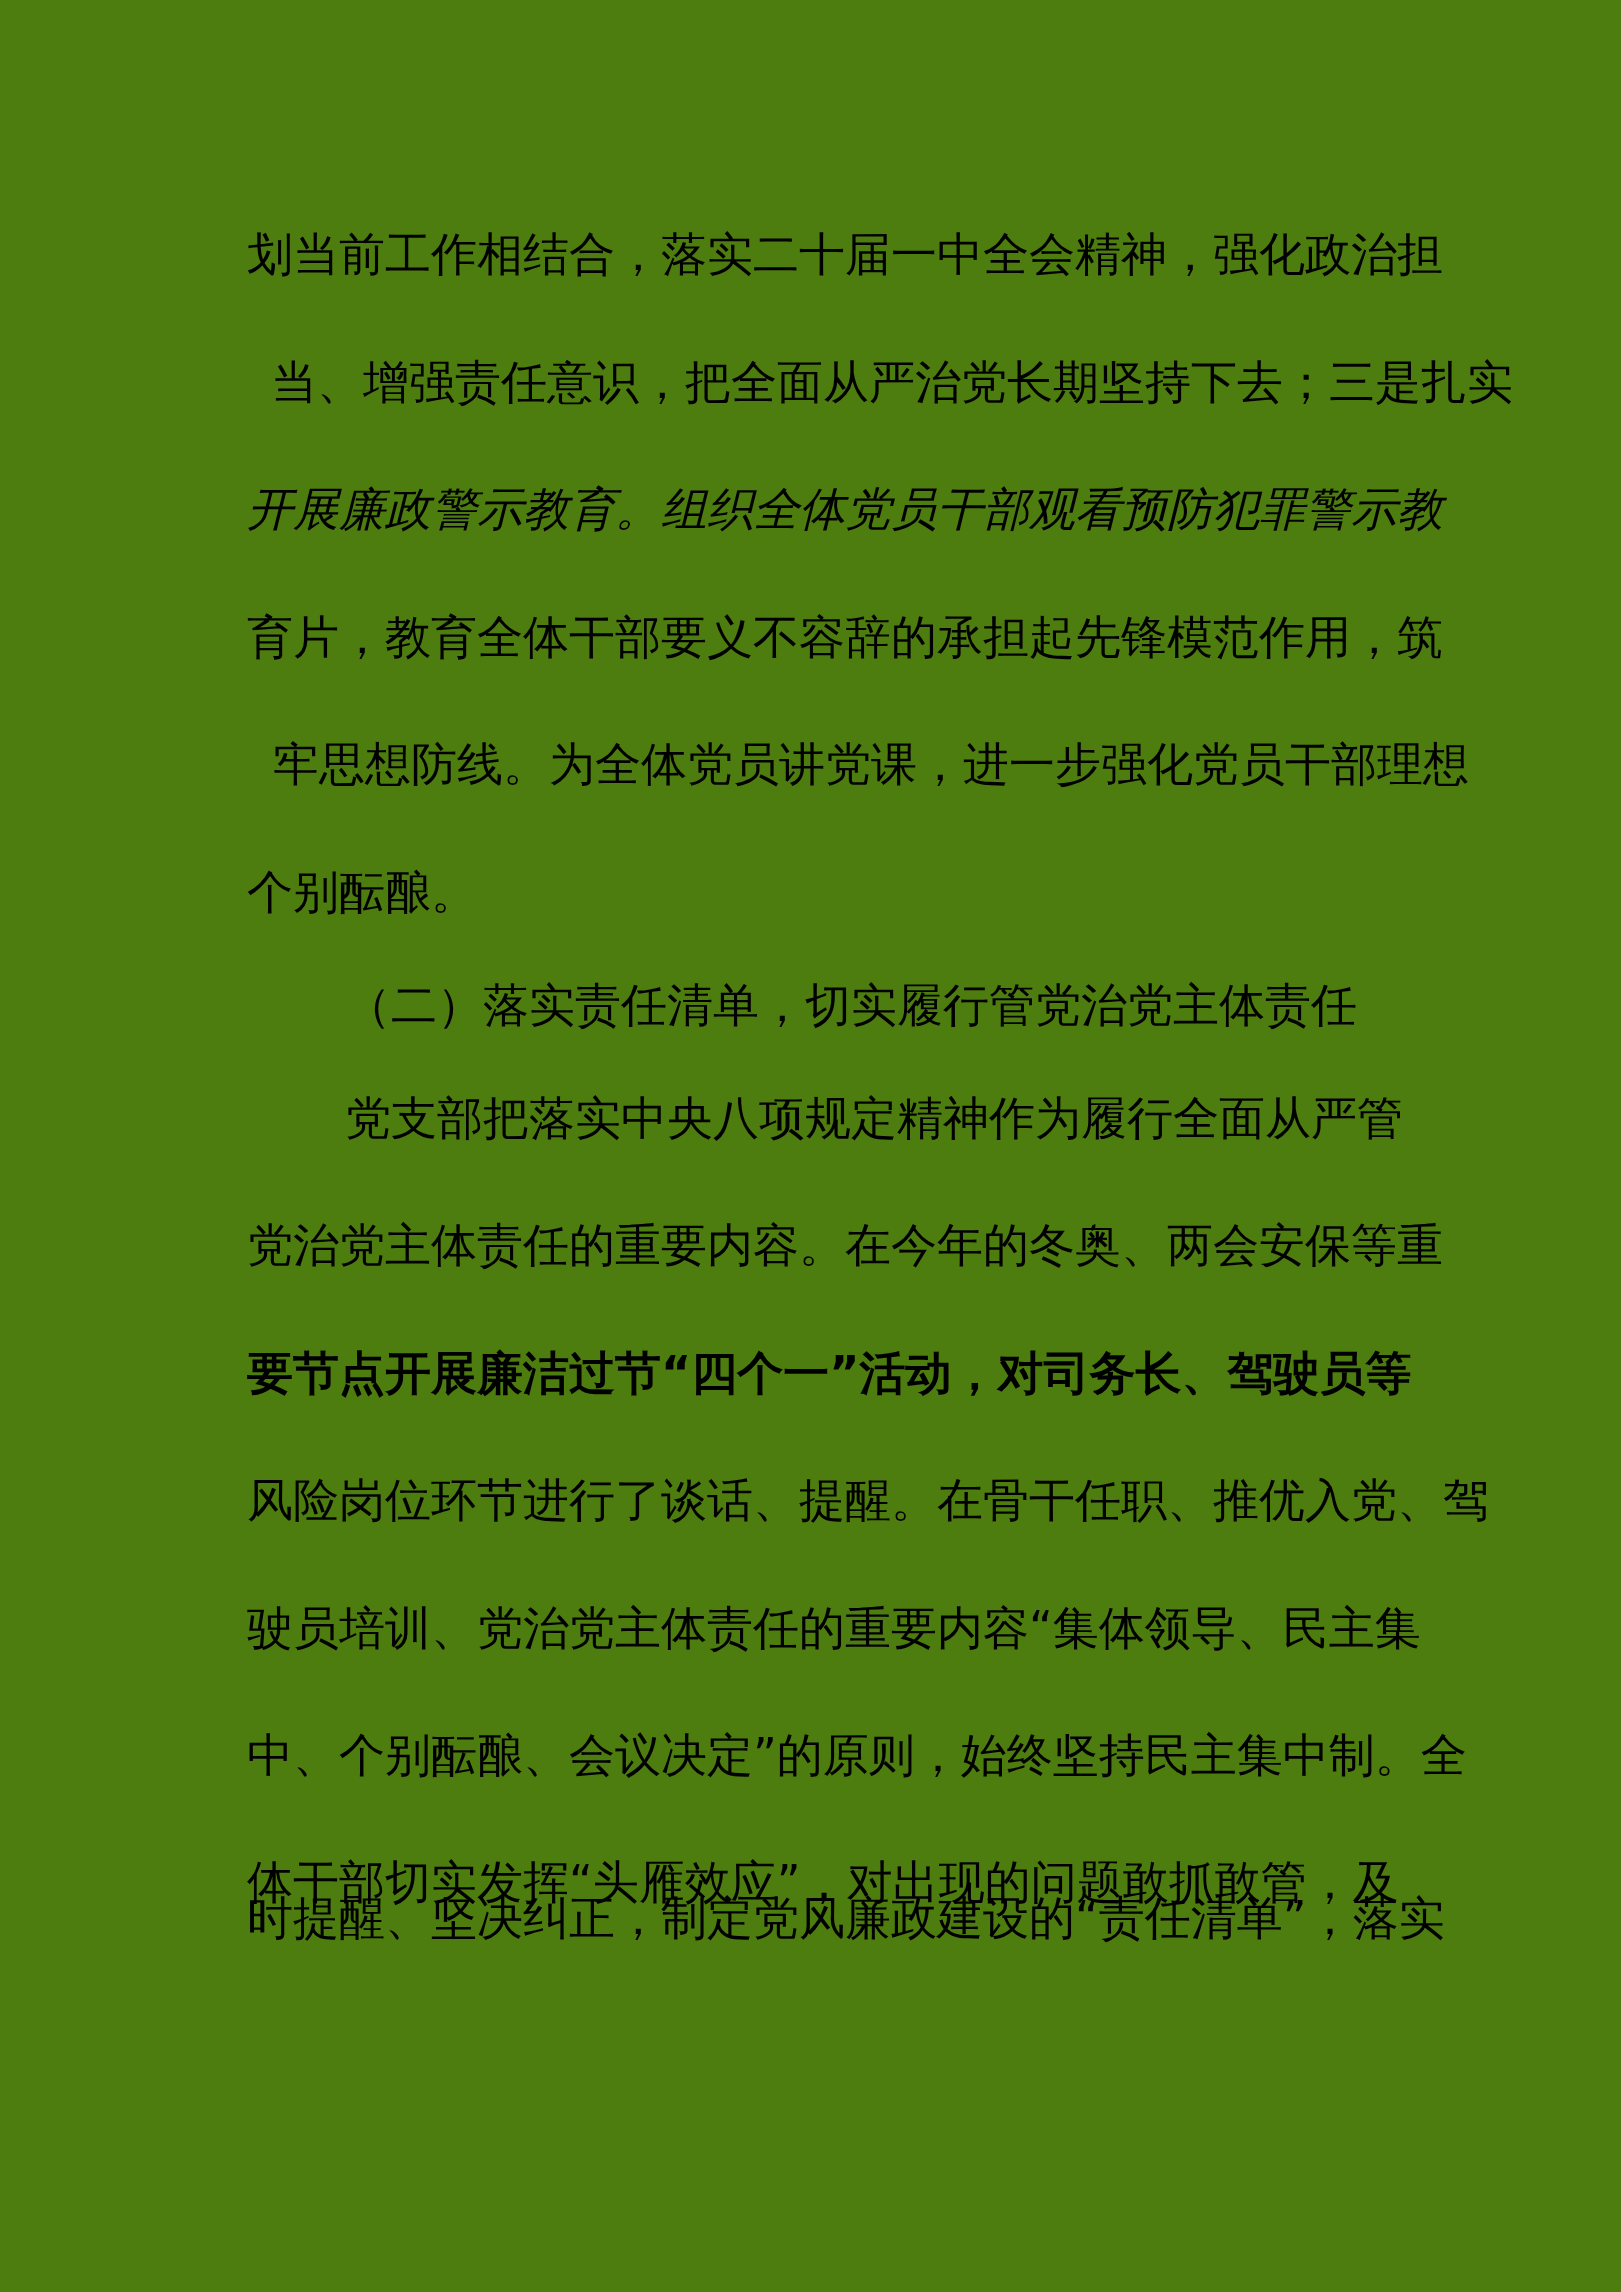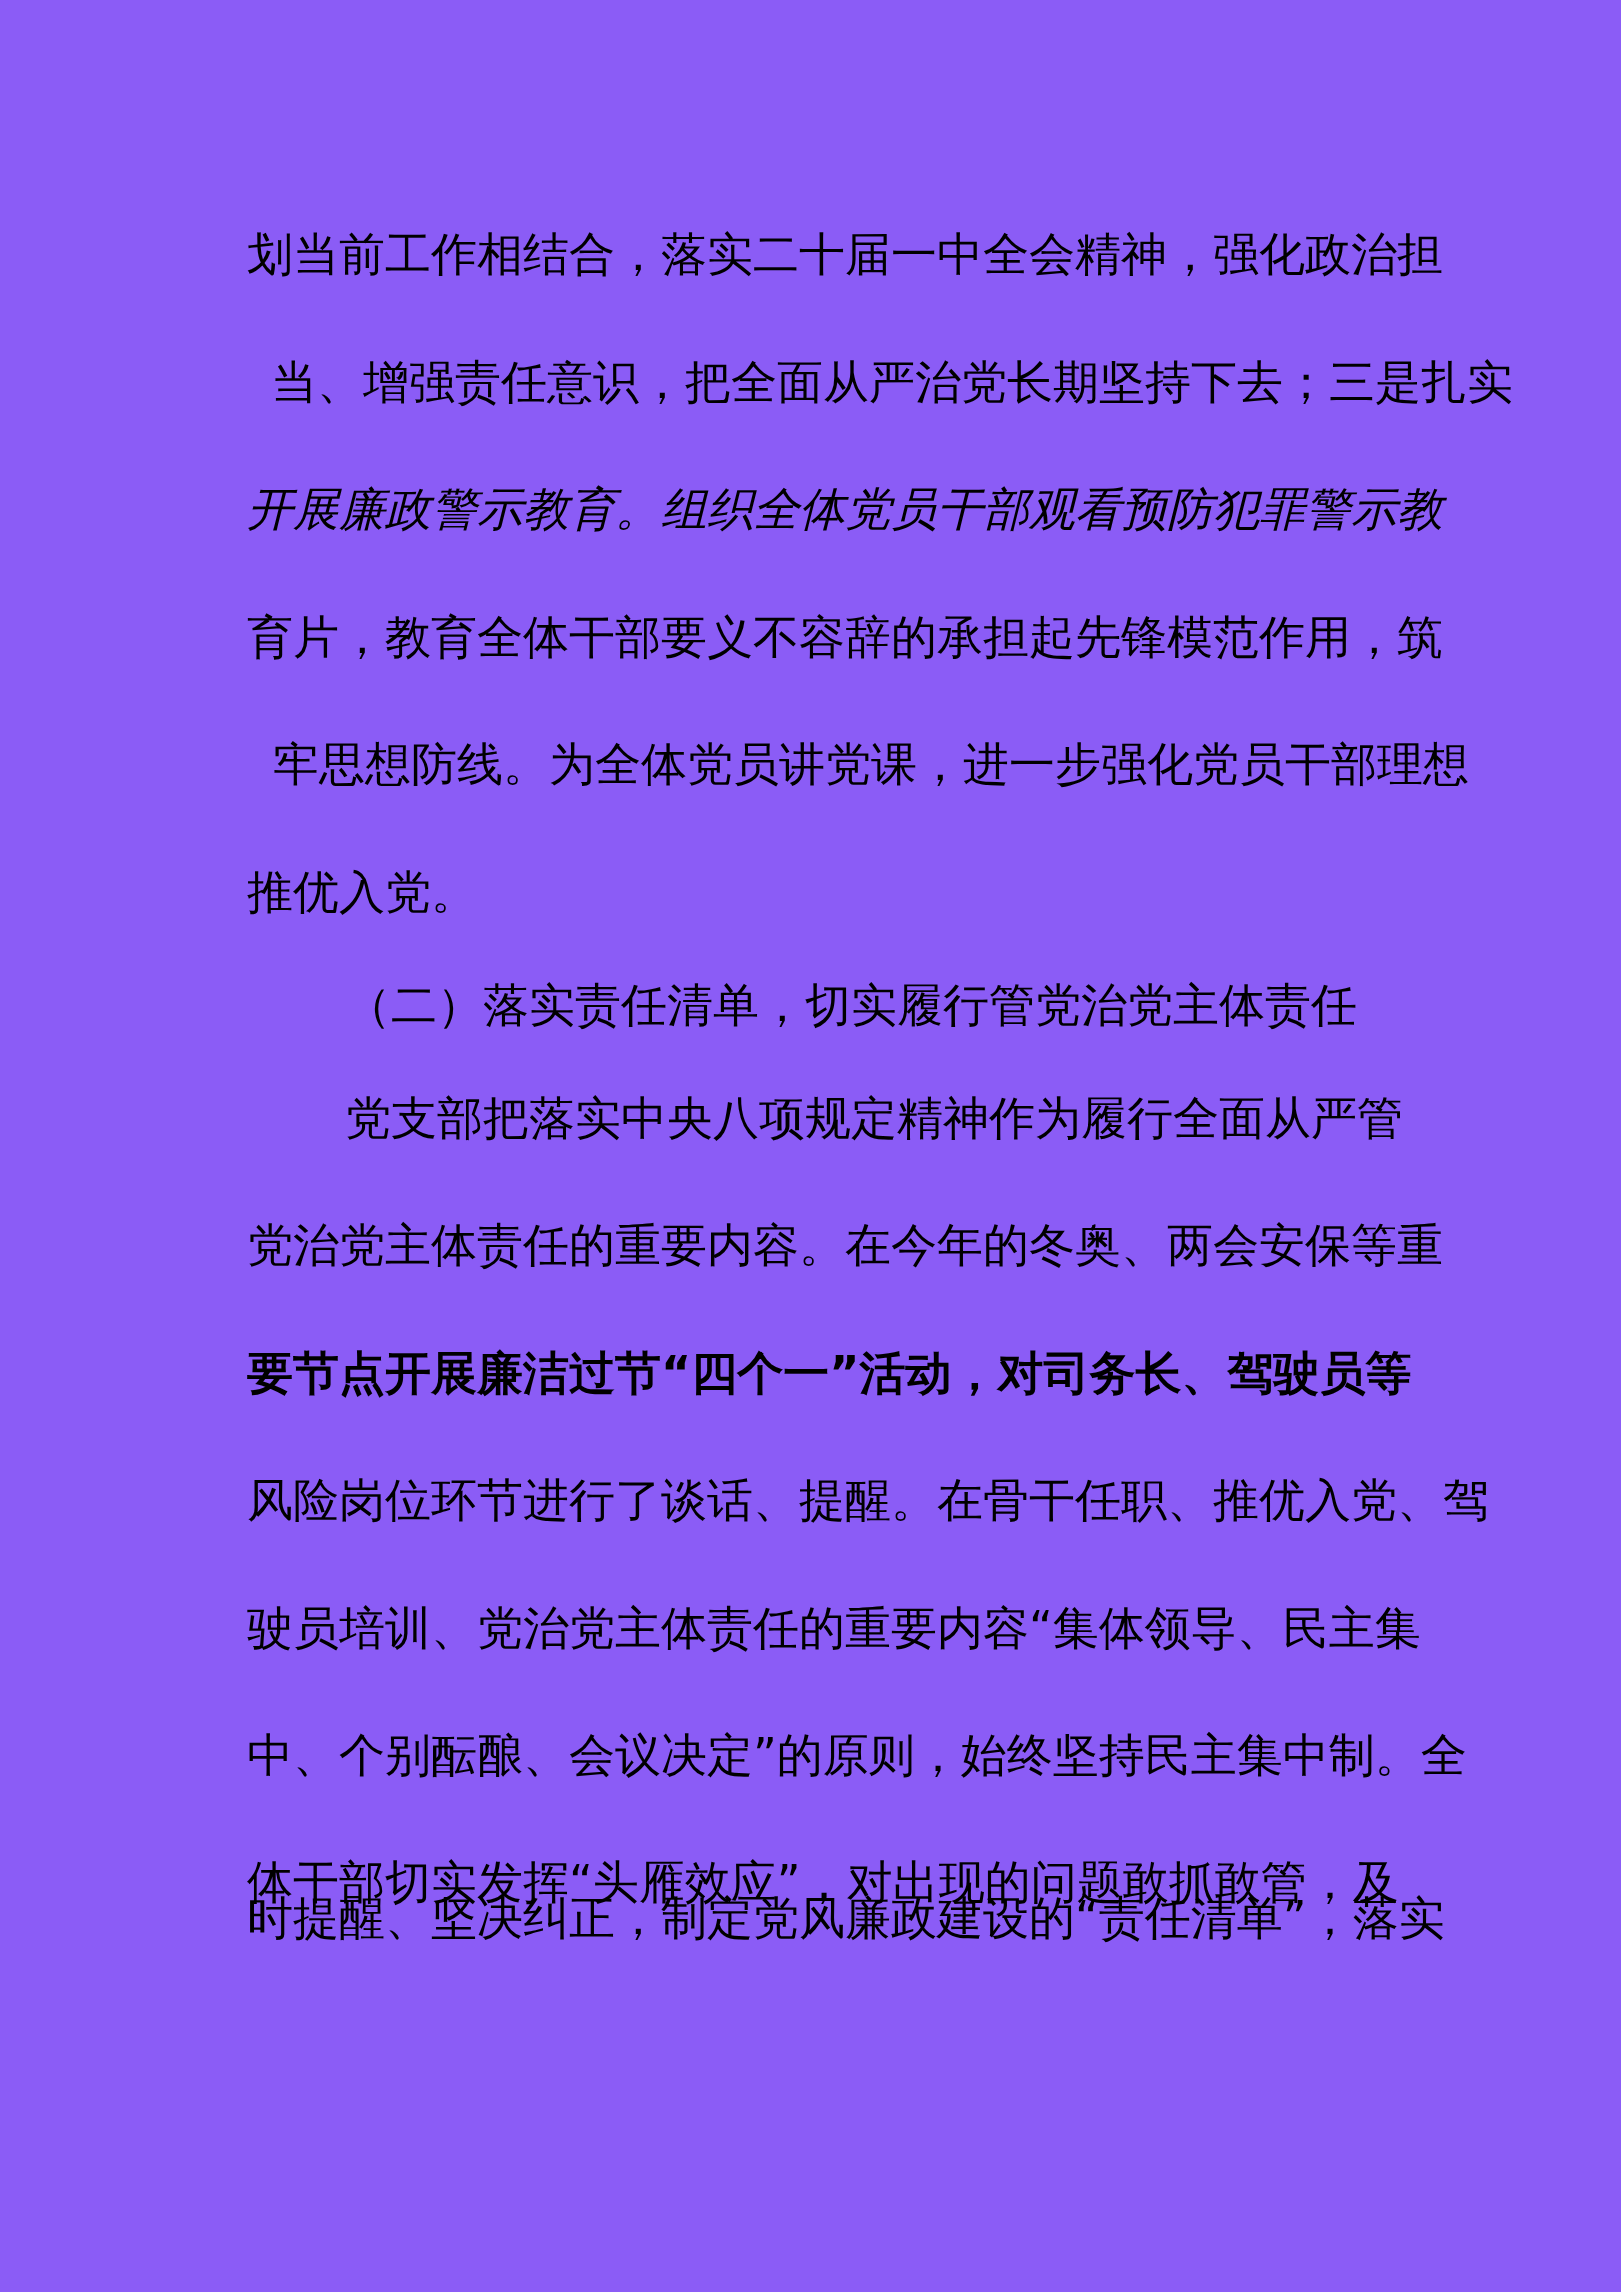--- a/index.html
+++ b/index.html
@@ -13,21 +13,21 @@
     position: relative;
     overflow: hidden;
     font-family: "DejaVu Sans", "Liberation Sans", sans-serif;
     color: #000000;
   }
   .page {
     position: absolute;
     left: 0; top: 0;
     width: 1621px;
     height: 2293px;
-    background: #8b5cf6;
+    background: #4d7c0f;
   }
   .text-block {
     position: absolute;
     left: 247px;
     width: 1133px;
   }
   .line {
     position: absolute;
     left: 0;
     height: 59px;
@@ -53,21 +53,21 @@
 <body>
 
 <div class="page">
   <div class="text-block" style="top:0;">
 
     <div class="line justify" style="top:225px;">划当前工作相结合，落实二十届一中全会精神，强化政治担</div>
     <div class="line justify" style="top:353px;margin-left:24px;">当、增强责任意识，把全面从严治党长期坚持下去；三是扎实</div>
     <div class="line justify" style="top:480px;font-style:italic;">开展廉政警示教育。组织全体党员干部观看预防犯罪警示教</div>
     <div class="line justify" style="top:608px;">育片，教育全体干部要义不容辞的承担起先锋模范作用，筑</div>
     <div class="line justify" style="top:735px;margin-left:26px;">牢思想防线。为全体党员讲党课，进一步强化党员干部理想</div>
-    <div class="line" style="top:863px;">推优入党。</div>
+    <div class="line" style="top:863px;">个别酝酿。</div>
 
     <div class="line heading" style="top:976px;">（二）落实责任清单，切实履行管党治党主体责任</div>
 
     <div class="line indent justify" style="top:1089px;">党支部把落实中央八项规定精神作为履行全面从严管</div>
     <div class="line justify" style="top:1216px;">党治党主体责任的重要内容。在今年的冬奥、两会安保等重</div>
     <div class="line justify" style="top:1344px;font-weight:bold;">要节点开展廉洁过节“四个一”活动，对司务长、驾驶员等</div>
     <div class="line justify" style="top:1471px;">风险岗位环节进行了谈话、提醒。在骨干任职、推优入党、驾</div>
     <div class="line justify" style="top:1599px;">驶员培训、党治党主体责任的重要内容“集体领导、民主集</div>
     <div class="line justify" style="top:1726px;">中、个别酝酿、会议决定”的原则，始终坚持民主集中制。全</div>
     <div class="line justify" style="top:1853px;">体干部切实发挥“头雁效应”，对出现的问题敢抓敢管，及</div>

